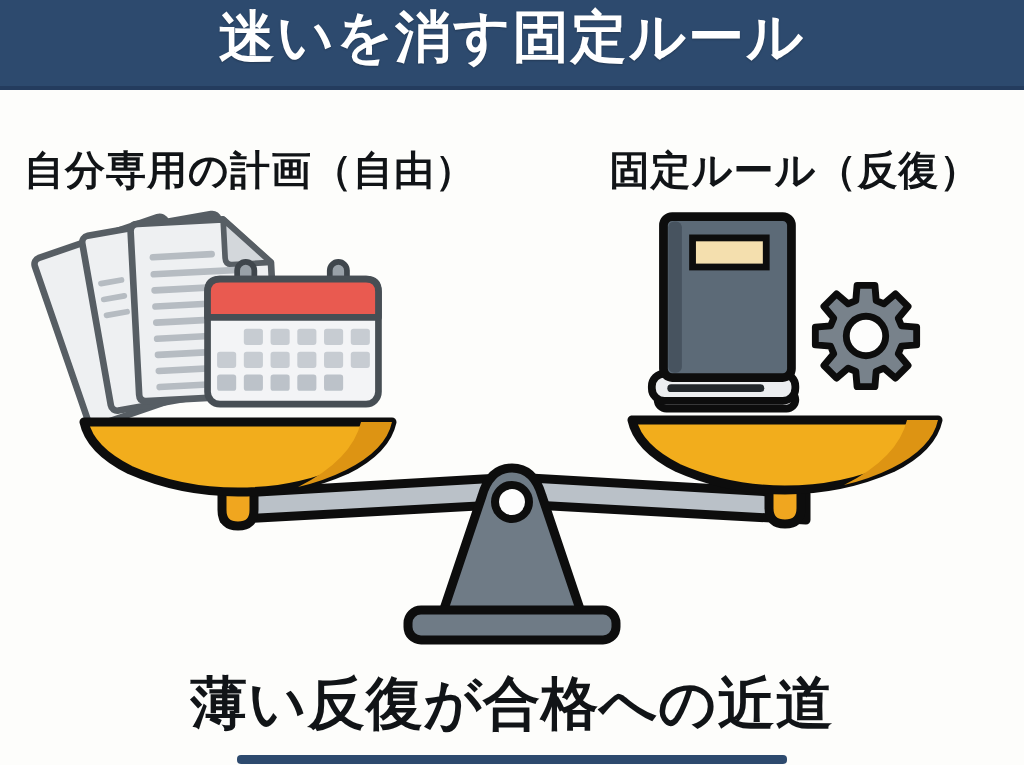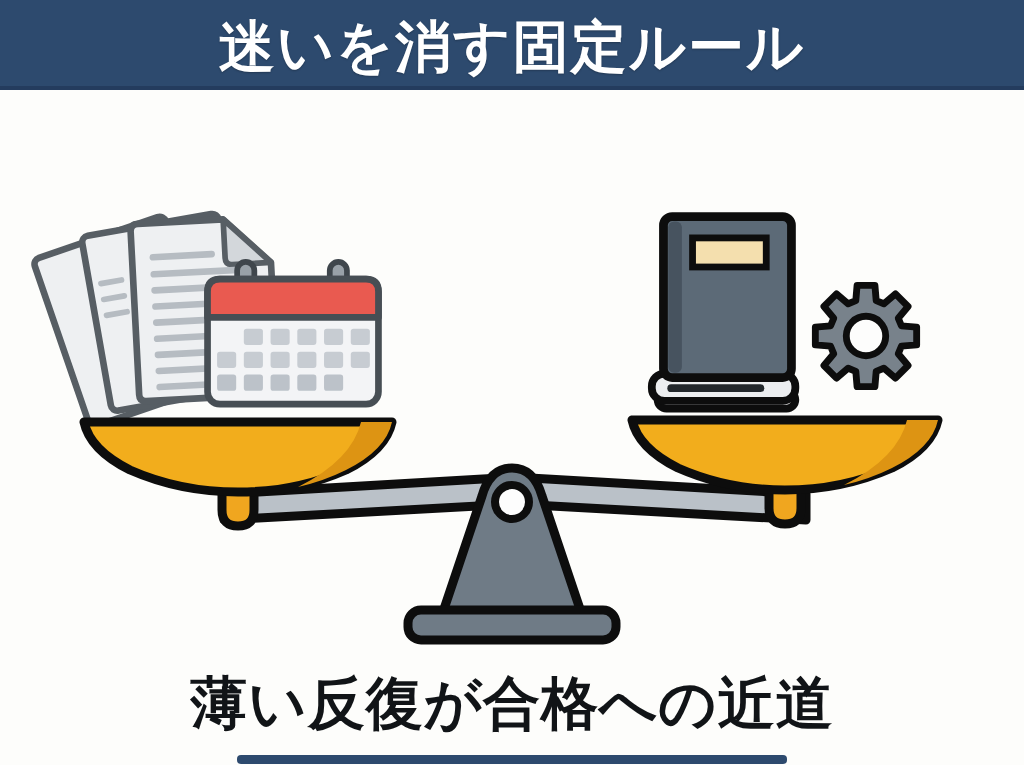--- a/index.html
+++ b/index.html
@@ -4,21 +4,21 @@
 <style>
   html,body{margin:0;padding:0;}
   body{font-family:"Liberation Sans","DejaVu Sans",sans-serif;background:#e8e8e8;}
   .stage{position:relative;width:1024px;height:765px;background:var(--page_bg,#fdfdfb);overflow:hidden;}
   svg{overflow:visible;display:block;}
 
   .title-bar{
     position:absolute;left:0;top:0;width:1024px;height:90px;
     background:var(--header_bg,#2d4a6e);
     border-bottom:4px solid #243c5e;
-    display:flex;align-items:flex-end;justify-content:center;
+    display:flex;align-items:flex-start;justify-content:center;
     box-sizing:border-box;
   }
   .title-text{
     color:#ffffff;font-size:56px;font-weight:900;letter-spacing:2px;
     text-shadow:0 1px 2px rgba(0,0,0,.25);
   }
 
   .side-label{
     position:absolute;top:140px;height:60px;
     display:flex;align-items:center;justify-content:center;
@@ -46,20 +46,22 @@
 </style>
 </head>
 <body>
 
 <div class="stage">
 
   <div class="title-bar">
     <span class="title-text">迷いを消す固定ルール</span>
   </div>
 
+  <div class="side-label left">自分専用の計画（自由）</div>
+  <div class="side-label right">固定ルール（反復）</div>
 
   <svg class="icon-docs" width="236" height="204" viewBox="0 0 240 215" aria-hidden="true">
     <g transform="translate(2,34) rotate(-19 10 180)">
       <rect x="2" y="0" width="146" height="187" rx="7" style="fill:var(--page_fill)" stroke="var(--page_stroke)" stroke-width="7"></rect>
     </g>
     <g transform="translate(26,18) rotate(-10 10 180)">
       <rect x="2" y="0" width="146" height="187" rx="7" style="fill:var(--page_fill)" stroke="var(--page_stroke)" stroke-width="7"></rect>
       <g stroke="var(--page_line)" stroke-width="6" stroke-linecap="round">
         <line x1="14" y1="52" x2="36" y2="52"></line>
         <line x1="14" y1="69" x2="36" y2="69"></line>

